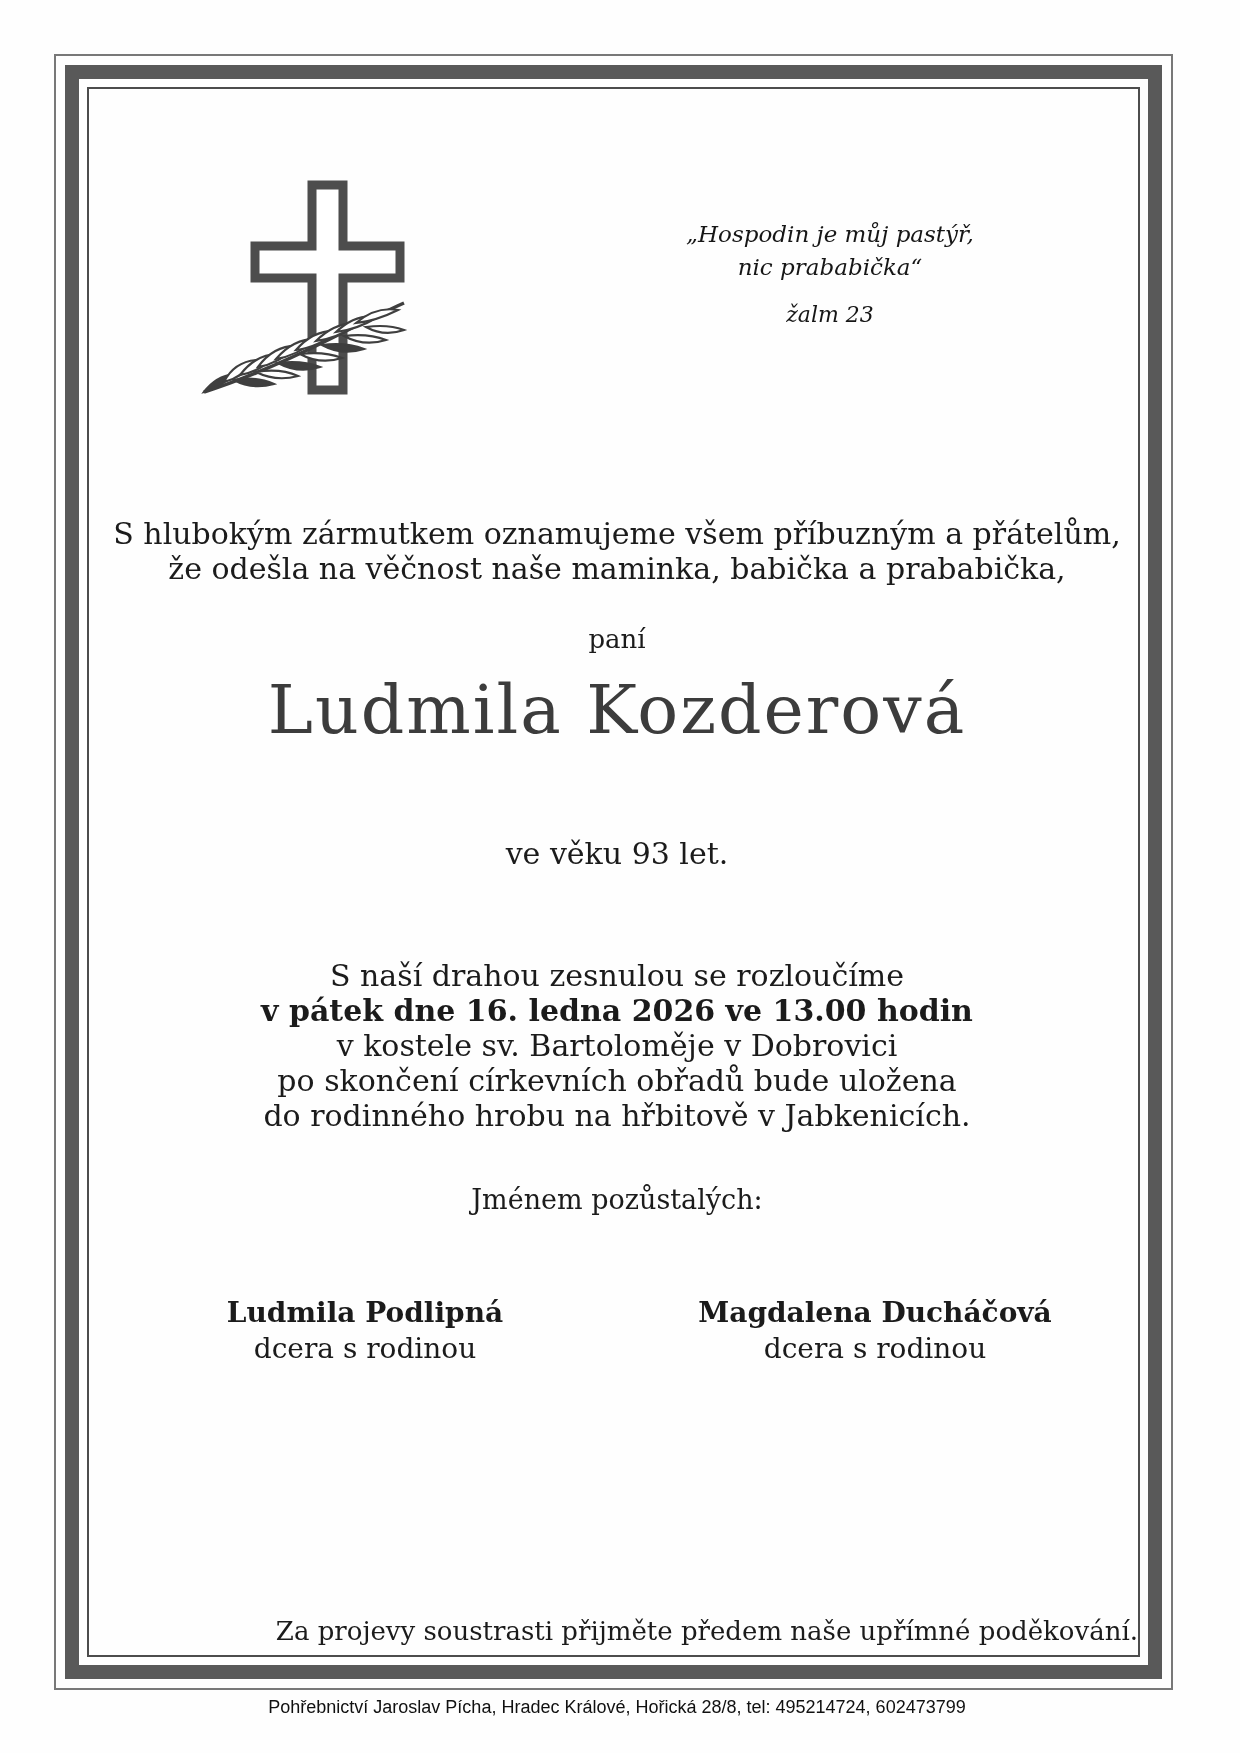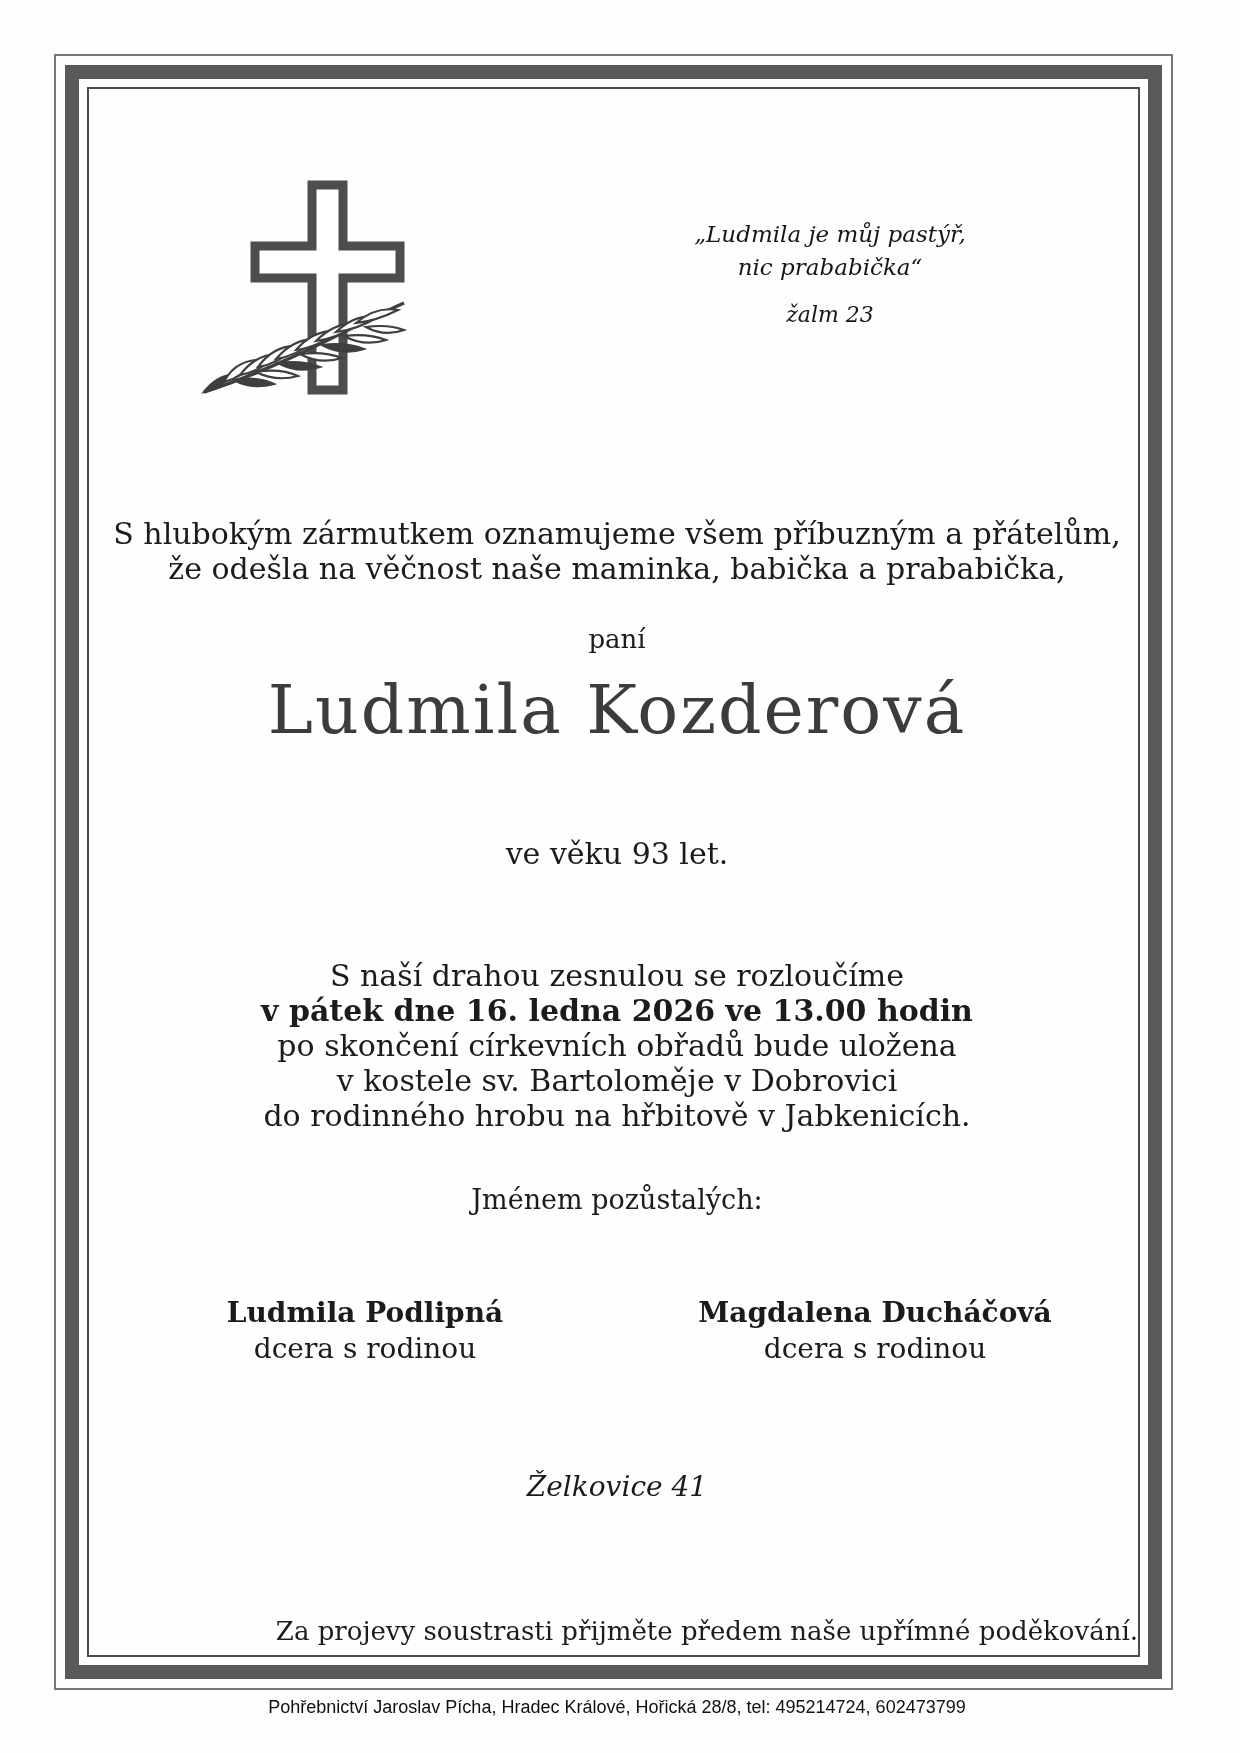--- a/index.html
+++ b/index.html
@@ -75,58 +75,57 @@
       <path d="M66 226 Q 90 222 108 230 Q 86 236 66 226 Z"></path>
       <path d="M88 217 Q 112 214 130 221 Q 108 228 88 217 Z" fill="#3f3f3f"></path>
       <path d="M110 208 Q 134 205 152 212 Q 130 219 110 208 Z"></path>
       <path d="M132 199 Q 156 196 174 203 Q 152 210 132 199 Z" fill="#3f3f3f"></path>
       <path d="M154 190 Q 178 187 196 194 Q 174 201 154 190 Z"></path>
       <path d="M176 181 Q 198 178 214 184 Q 194 191 176 181 Z"></path>
     </g>
   </svg>
 
   <div class="quote">
-    <div>„Ludmila je můj pastýř,</div>
+    <div>„Hospodin je můj pastýř,</div>
     <div>nic prababička“</div>
     <div class="attrib">žalm 23</div>
   </div>
 
   <div class="centerblock body-text" style="top:516px;">
     <div>S hlubokým zármutkem oznamujeme všem příbuzným a přátelům,</div>
     <div>že odešla na věčnost naše maminka, babička a prababička,</div>
   </div>
 
   <div class="centerblock salutation">paní</div>
 
   <div class="centerblock deceased-name">Ludmila Kozderová</div>
 
   <div class="centerblock body-text death-info">
     <div>ve věku 93 let.</div>
   </div>
 
   <div class="centerblock body-text farewell">
     <div>S naší drahou zesnulou se rozloučíme</div>
     <div class="bold-line">v pátek dne 16. ledna 2026 ve 13.00 hodin</div>
+    <div>v kostele sv. Bartoloměje v Dobrovici</div>
     <div>po skončení církevních obřadů bude uložena</div>
-    <div>v kostele sv. Bartoloměje v Dobrovici</div>
     <div>do rodinného hrobu na hřbitově v Jabkenicích.</div>
   </div>
 
   <div class="centerblock mourners-heading">Jménem pozůstalých:</div>
 
   <div class="mourners-row">
     <div class="mourner">
       <div class="m-name">Ludmila Podlipná</div>
       <div class="m-rel">dcera s rodinou</div>
     </div>
     <div class="mourner">
       <div class="m-name">Magdalena Ducháčová</div>
       <div class="m-rel">dcera s rodinou</div>
     </div>
   </div>
 
-  <div class="centerblock address">Želkovice 41</div>
 
   <div class="centerblock thanks">Za projevy soustrasti přijměte předem naše upřímné poděkování.</div>
 
   <div class="footer">Pohřebnictví Jaroslav Pícha, Hradec Králové, Hořická 28/8, tel: 495214724, 602473799</div>
 
 </div>
 
 </body></html>

